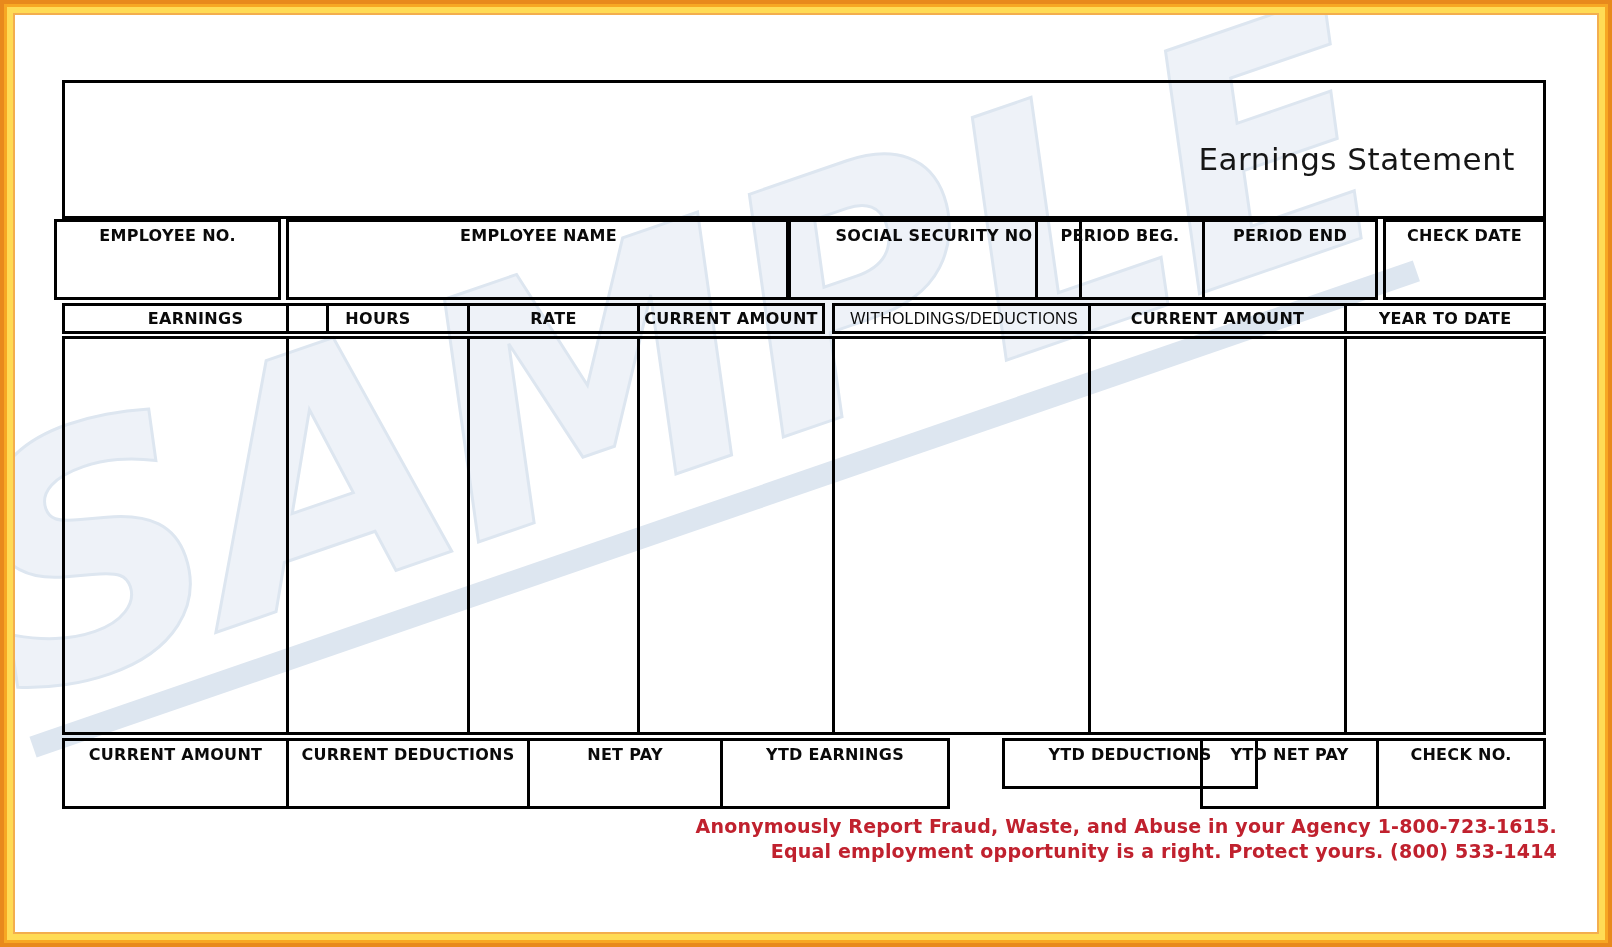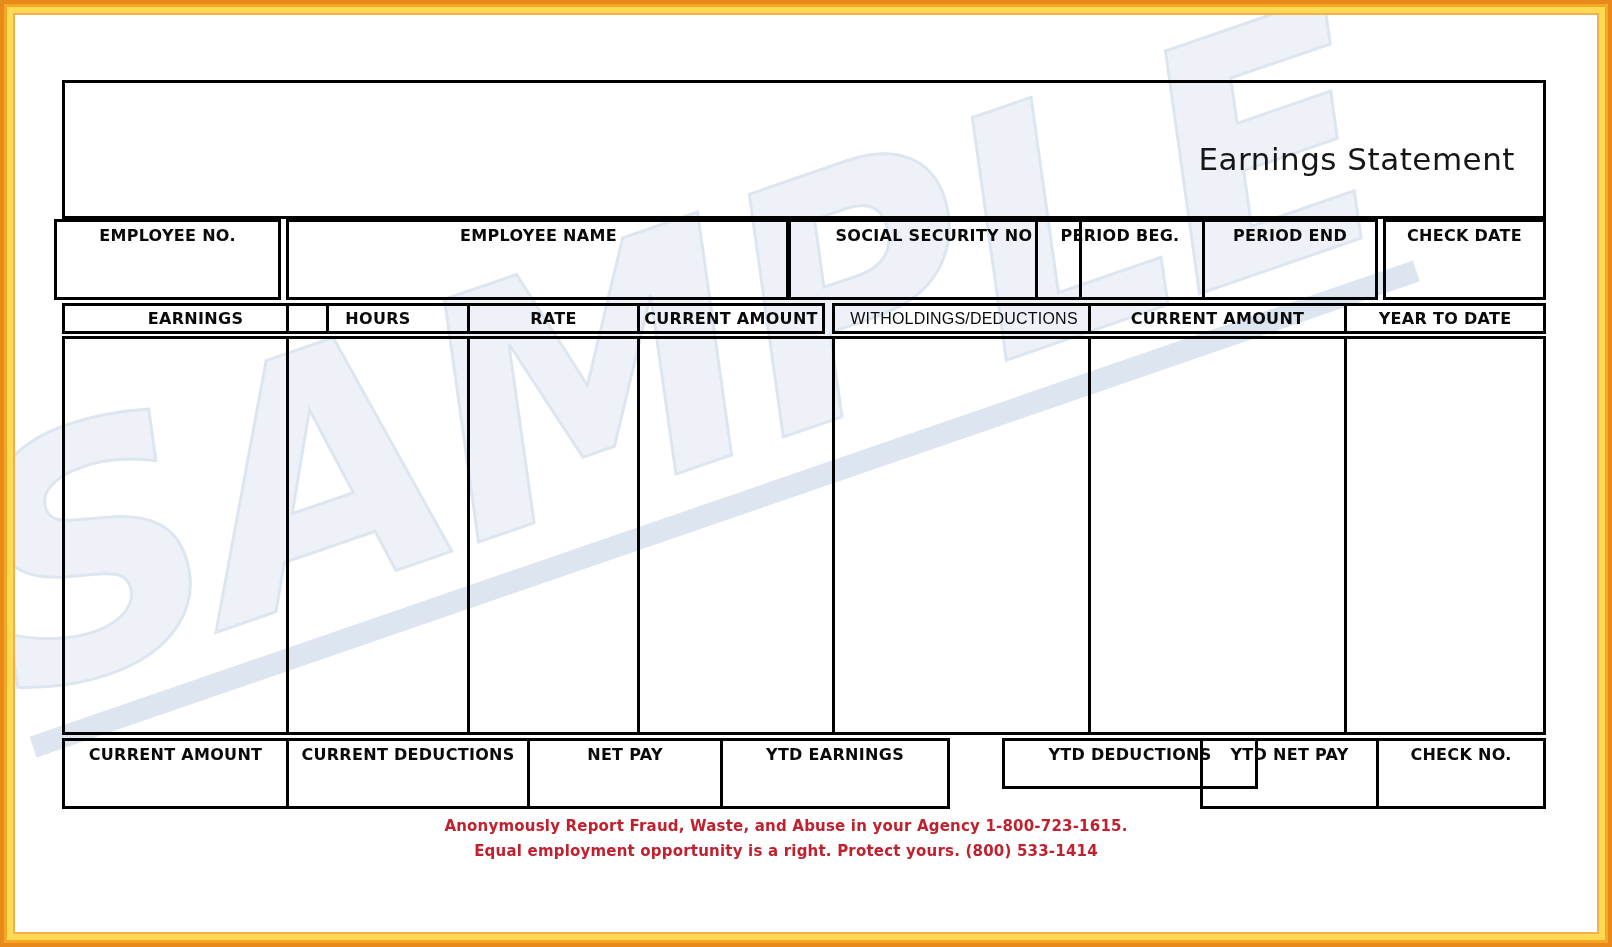--- a/index.html
+++ b/index.html
@@ -48,22 +48,22 @@
     color:var(--watermark-fill, #eef2f8);
     -webkit-text-stroke:3px var(--watermark-stroke, #dde6f0);
     text-decoration:underline;
     text-decoration-thickness:22px;
     text-underline-offset:38px;
     user-select:none; pointer-events:none;
   }
 
   .footer {
     position:absolute; left:0; right:40px; top:799px; z-index:3;
-    text-align:center; color:var(--footer-red, #c0212e);
-    font-weight:bold; font-size:15px; line-height:25px; letter-spacing:.2px;
+    text-align:right; color:var(--footer-red, #c0212e);
+    font-weight:bold; font-size:19px; line-height:25px; letter-spacing:.2px;
     font-family:"DejaVu Sans","Liberation Sans",sans-serif;
   }
 </style>
 </head>
 <body>
 
 <div class="page">
  <div class="band2">
   <div class="band3">
    <div class="band4">

